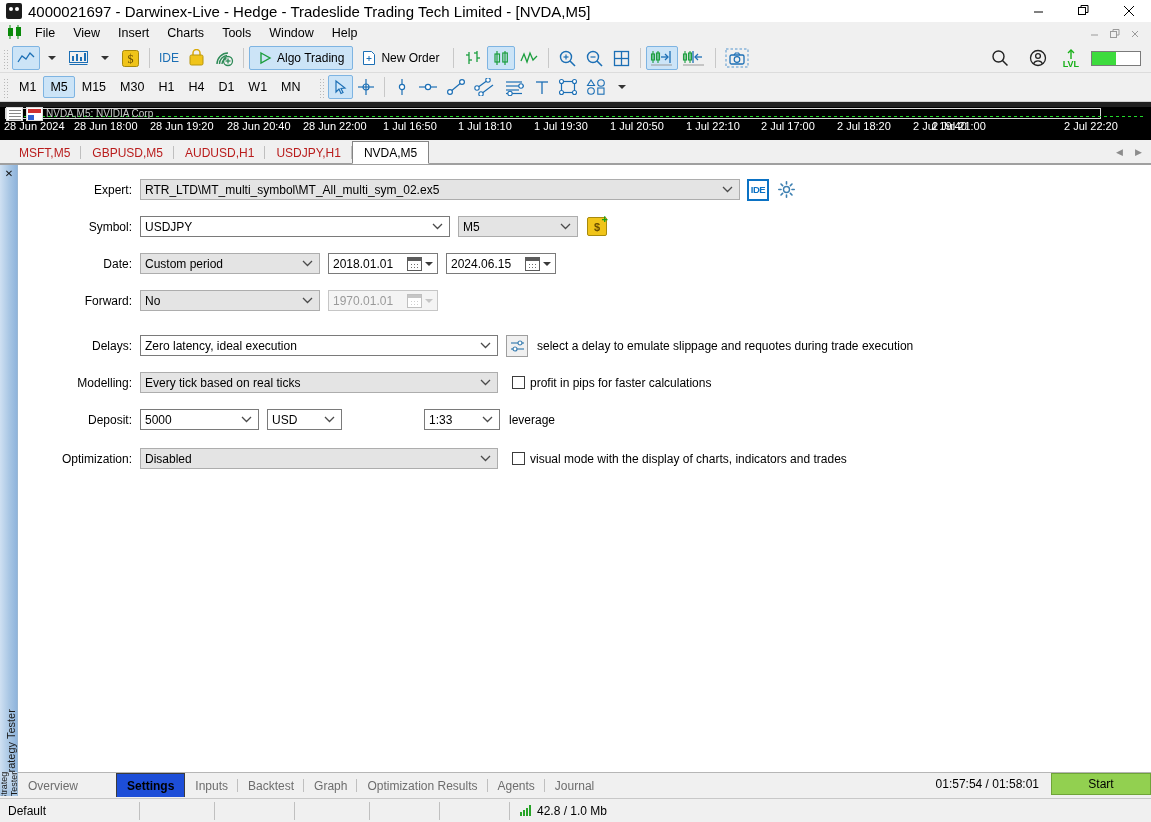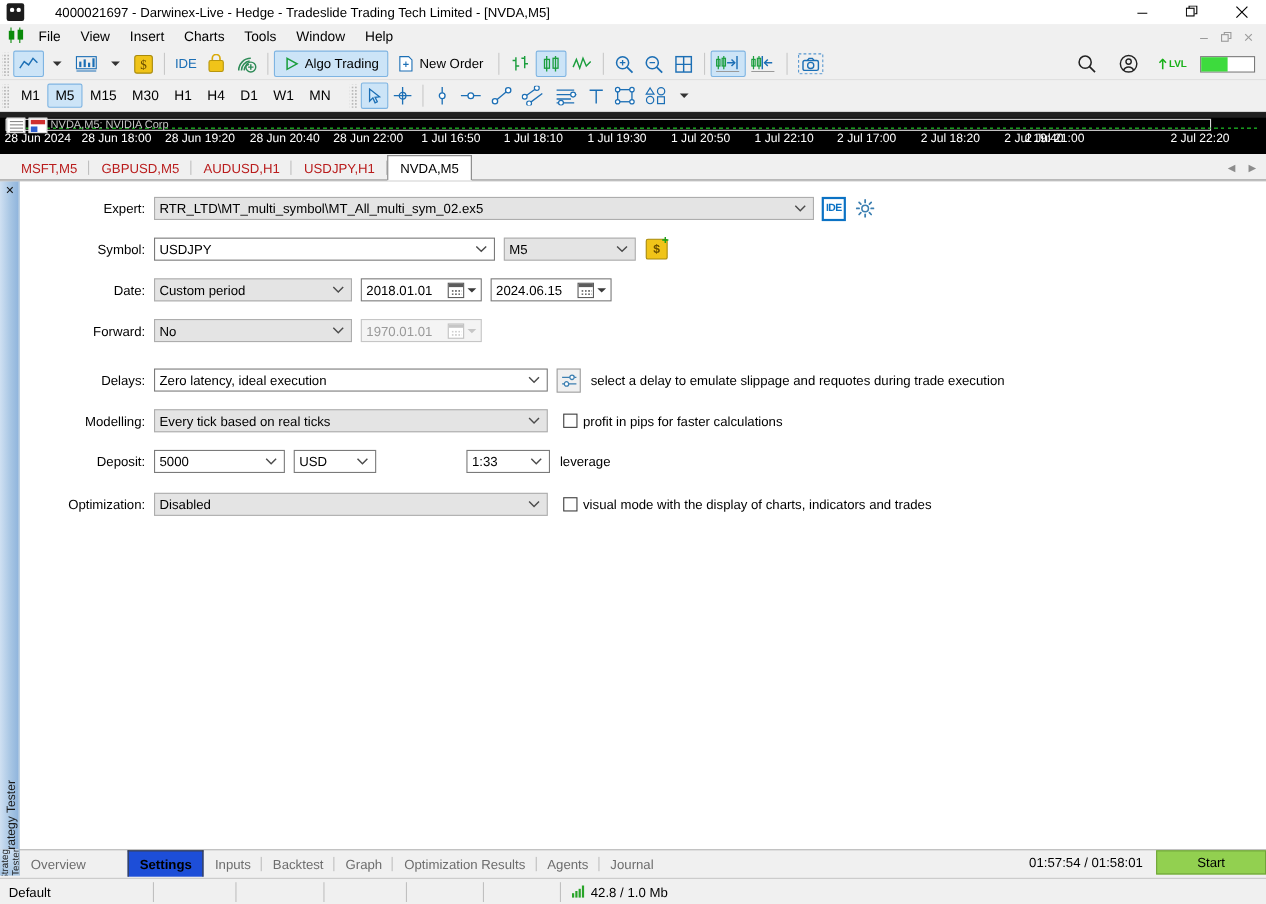--- a/index.html
+++ b/index.html
@@ -25,21 +25,21 @@
     background: #1c1c1c; border-radius: 2px; position: relative; flex: 0 0 auto;
   }
   .app-logo:before {
     content: ""; position: absolute; left: 3px; top: 4px; width: 4px; height: 4px;
     background: #fff; border-radius: 50%;
   }
   .app-logo:after {
     content: ""; position: absolute; right: 3px; top: 4px; width: 4px; height: 4px;
     background: #fff; border-radius: 50%;
   }
-  .title-text { font-size: 12px; color: #000; white-space: nowrap; margin-left: 22px; }
+  .title-text { font-size: 15px; color: #000; white-space: nowrap; }
   .win-btns { margin-left: auto; display: flex; height: 22px; }
   .win-btn {
     width: 45px; height: 22px; display: flex; align-items: center; justify-content: center;
     color: #000;
   }
   .win-btn svg { display: block; }
 
   
   .menubar {
     position: absolute; left: 0; top: 22px; width: 1151px; height: 22px;
@@ -70,21 +70,21 @@
   .tbtn.wide { padding: 0 8px; gap: 5px; color: #000; }
   .tsep { width: 1px; height: 20px; background: #c8c8c8; margin: 0 5px; flex: 0 0 auto; }
   .caret { width: 0; height: 0; border-left: 4px solid transparent; border-right: 4px solid transparent;
     border-top: 4px solid #333; margin: 0 3px; }
   .tf-btn {
     height: 22px; min-width: 26px; padding: 0 6px; display: flex; align-items: center; justify-content: center;
     font-size: 12.5px; color: #000; border: 1px solid transparent; border-radius: 2px;
   }
   .tf-btn.active { background: #cce4f7; border: 1px solid #7eb4e2; }
   .right-tools { margin-left: auto; display: flex; align-items: center; gap: 12px; padding-right: 10px; }
-  .lvl { display: flex; flex-direction: row; align-items: center; color: #18b018; font-size: 9px; line-height: 8px; font-weight: bold; }
+  .lvl { display: flex; flex-direction: column; align-items: center; color: #18b018; font-size: 9px; line-height: 8px; font-weight: bold; }
   .meter { width: 50px; height: 15px; border: 1px solid #7a7a7a; background: #fff; display: flex; }
   .meter-fill { width: 50%; background: #3ddb3d; }
 
   
   .ticker {
     position: absolute; left: 0; top: 102px; width: 1151px; height: 38px;
     background: #000; overflow: hidden;
   }
   .ticker-top { position: absolute; left: 0; top: 0; width: 1151px; height: 5px; background: #202020; }
   .ticker-icons { position: absolute; left: 6px; top: 5px; display: flex; gap: 3px; z-index: 4; }

